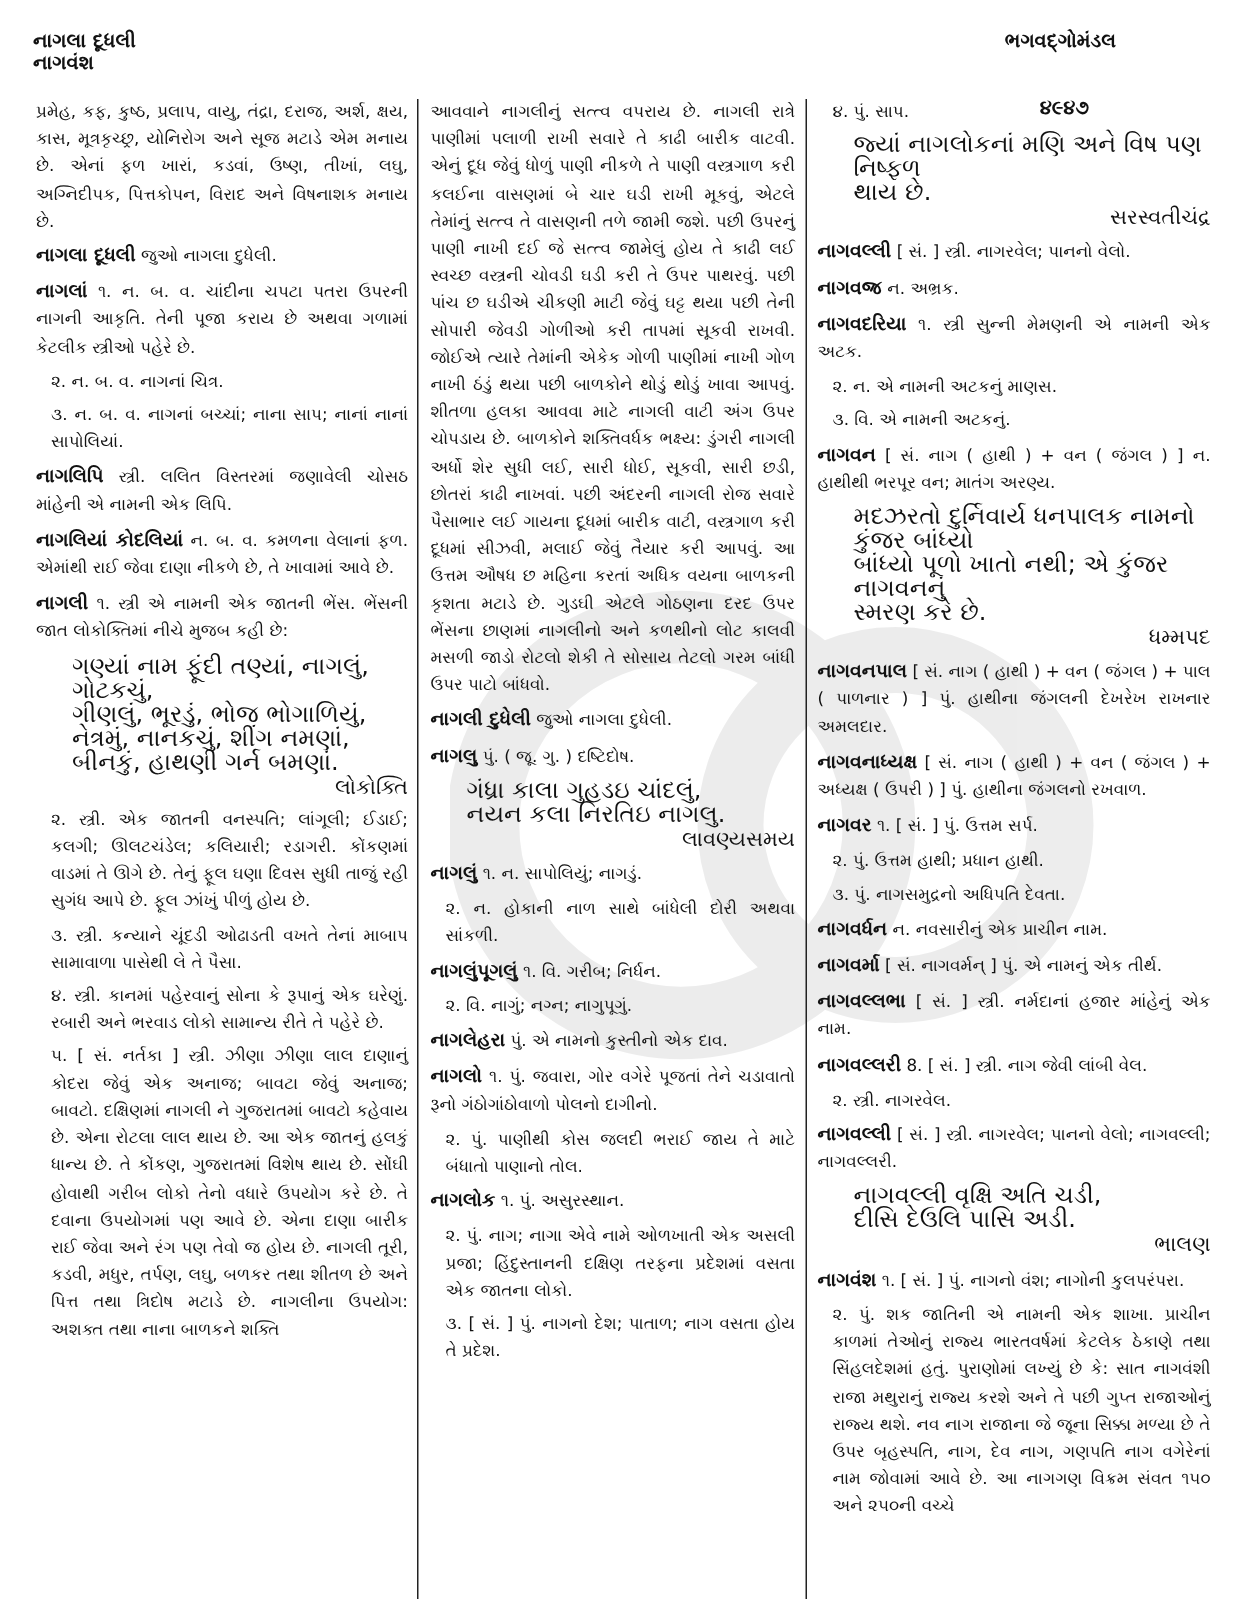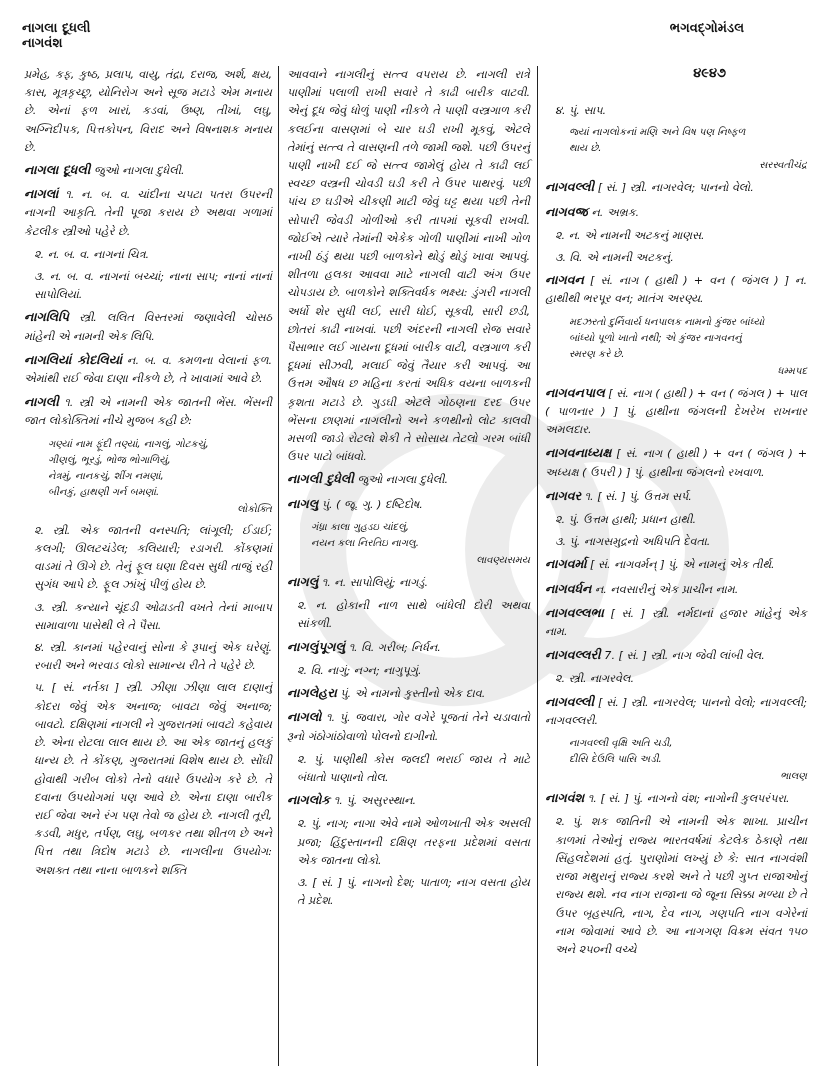--- a/index.html
+++ b/index.html
@@ -4,31 +4,31 @@
 <style>
   html,body{margin:0;padding:0;background:#fff;}
   body{width:825px;height:1075px;overflow:hidden;position:relative;color:#111;
        font-family:"DejaVu Sans",sans-serif;}
   .page{position:absolute;left:0;top:0;width:744px;height:1075px;}
   .watermark{position:absolute;left:300px;top:330px;width:440px;height:440px;pointer-events:none;opacity:.07;}
   .hdr{position:absolute;top:20px;font-weight:bold;font-size:13px;}
   .hdr-left{left:22px;line-height:15px;}
   .hdr-center{left:0;right:0;text-align:right;margin-left:39px;}
   .hdr-right{right:18px;margin-top:45px;}
-  .col{position:absolute;top:66px;font-size:11.2px;line-height:18.2px;font-style:italic;}
+  .col{position:absolute;top:66px;font-size:11.2px;line-height:18.2px;}
   .c1{left:24px;width:248px;}
   .c2{left:287px;width:243px;}
-  .c3{left:545px;width:262px;margin-top:36px;}
+  .c3{left:545px;width:262px;}
   .rule{position:absolute;top:66px;width:1px;height:1000px;background:#222;}
   .r1{left:278px;} .r2{left:537px;}
   .entry{margin:0 0 5px 0;text-align:justify;}
   .hw{font-weight:bold;font-size:12.6px;}
   .sense{margin:0 0 4px 0;padding-left:10px;text-align:justify;}
-  .quote{padding-left:24px;font-size:10px;line-height:16px;margin:0;}
-  .src{text-align:right;font-size:10px;margin:0 0 4px 0;}
+  .quote{padding-left:24px;font-size:16px;line-height:16px;margin:0;}
+  .src{text-align:right;font-size:14px;margin:0 0 4px 0;}
   .plain{text-align:justify;margin:0 0 4px 0;}
 </style>
 </head>
 <body>
 
 <div class="page">
 
   <svg class="watermark" viewBox="0 0 200 200">
     <circle cx="70" cy="100" r="60" fill="none" stroke="#000" stroke-width="22"></circle>
     <circle cx="135" cy="100" r="50" fill="none" stroke="#000" stroke-width="20"></circle>
@@ -139,20 +139,24 @@
 
     <p class="entry">
       <span class="hw">નાગવલ્લી</span>
       <span>[ સં. ] સ્ત્રી. નાગરવેલ; પાનનો વેલો.</span>
     </p>
     <p class="entry">
       <span class="hw">નાગવજ્ર</span>
       <span>ન. અભ્રક.</span>
     </p>
 
+    <p class="entry">
+      <span class="hw">નાગવદરિયા</span>
+      <span>૧. સ્ત્રી સુન્ની મેમણની એ નામની એક અટક.</span>
+    </p>
     <p class="sense">૨. ન. એ નામની અટકનું માણસ.</p>
     <p class="sense">૩. વિ. એ નામની અટકનું.</p>
 
     <p class="entry">
       <span class="hw">નાગવન</span>
       <span>[ સં. નાગ ( હાથી ) + વન ( જંગલ ) ] ન. હાથીથી ભરપૂર વન; માતંગ અરણ્ય.</span>
     </p>
     <p class="quote">મદઝરતો દુર્નિવાર્ય ધનપાલક નામનો કુંજર બાંધ્યો</p>
     <p class="quote">બાંધ્યો પૂળો ખાતો નથી; એ કુંજર નાગવનનું</p>
     <p class="quote">સ્મરણ કરે છે.</p>
@@ -168,35 +172,35 @@
     </p>
 
     <p class="entry">
       <span class="hw">નાગવર</span>
       <span>૧. [ સં. ] પું. ઉત્તમ સર્પ.</span>
     </p>
     <p class="sense">૨. પું. ઉત્તમ હાથી; પ્રધાન હાથી.</p>
     <p class="sense">૩. પું. નાગસમુદ્રનો અધિપતિ દેવતા.</p>
 
     <p class="entry">
+      <span class="hw">નાગવર્ધન</span>
+      <span>ન. નવસારીનું એક પ્રાચીન નામ.</span>
+    </p>
+    <p class="entry">
       <span class="hw">નાગવર્મા</span>
       <span>[ સં. નાગવર્મન્ ] પું. એ નામનું એક તીર્થ.</span>
     </p>
     <p class="entry">
-      <span class="hw">નાગવર્ધન</span>
-      <span>ન. નવસારીનું એક પ્રાચીન નામ.</span>
-    </p>
-    <p class="entry">
       <span class="hw">નાગવલ્લભા</span>
       <span>[ સં. ] સ્ત્રી. નર્મદાનાં હજાર માંહેનું એક નામ.</span>
     </p>
 
     <p class="entry">
       <span class="hw">નાગવલ્લરી</span>
-      <span>7. [ સં. ] સ્ત્રી. નાગ જેવી લાંબી વેલ.</span>
+      <span>8. [ સં. ] સ્ત્રી. નાગ જેવી લાંબી વેલ.</span>
     </p>
     <p class="sense">૨. સ્ત્રી. નાગરવેલ.</p>
 
     <p class="entry">
       <span class="hw">નાગવલ્લી</span>
       <span>[ સં. ] સ્ત્રી. નાગરવેલ; પાનનો વેલો; નાગવલ્લી; નાગવલ્લરી.</span>
     </p>
     <p class="quote">નાગવલ્લી વૃક્ષિ અતિ ચડી,</p>
     <p class="quote">દીસિ દેઉલિ પાસિ અડી.</p>
     <p class="src">ભાલણ</p>

